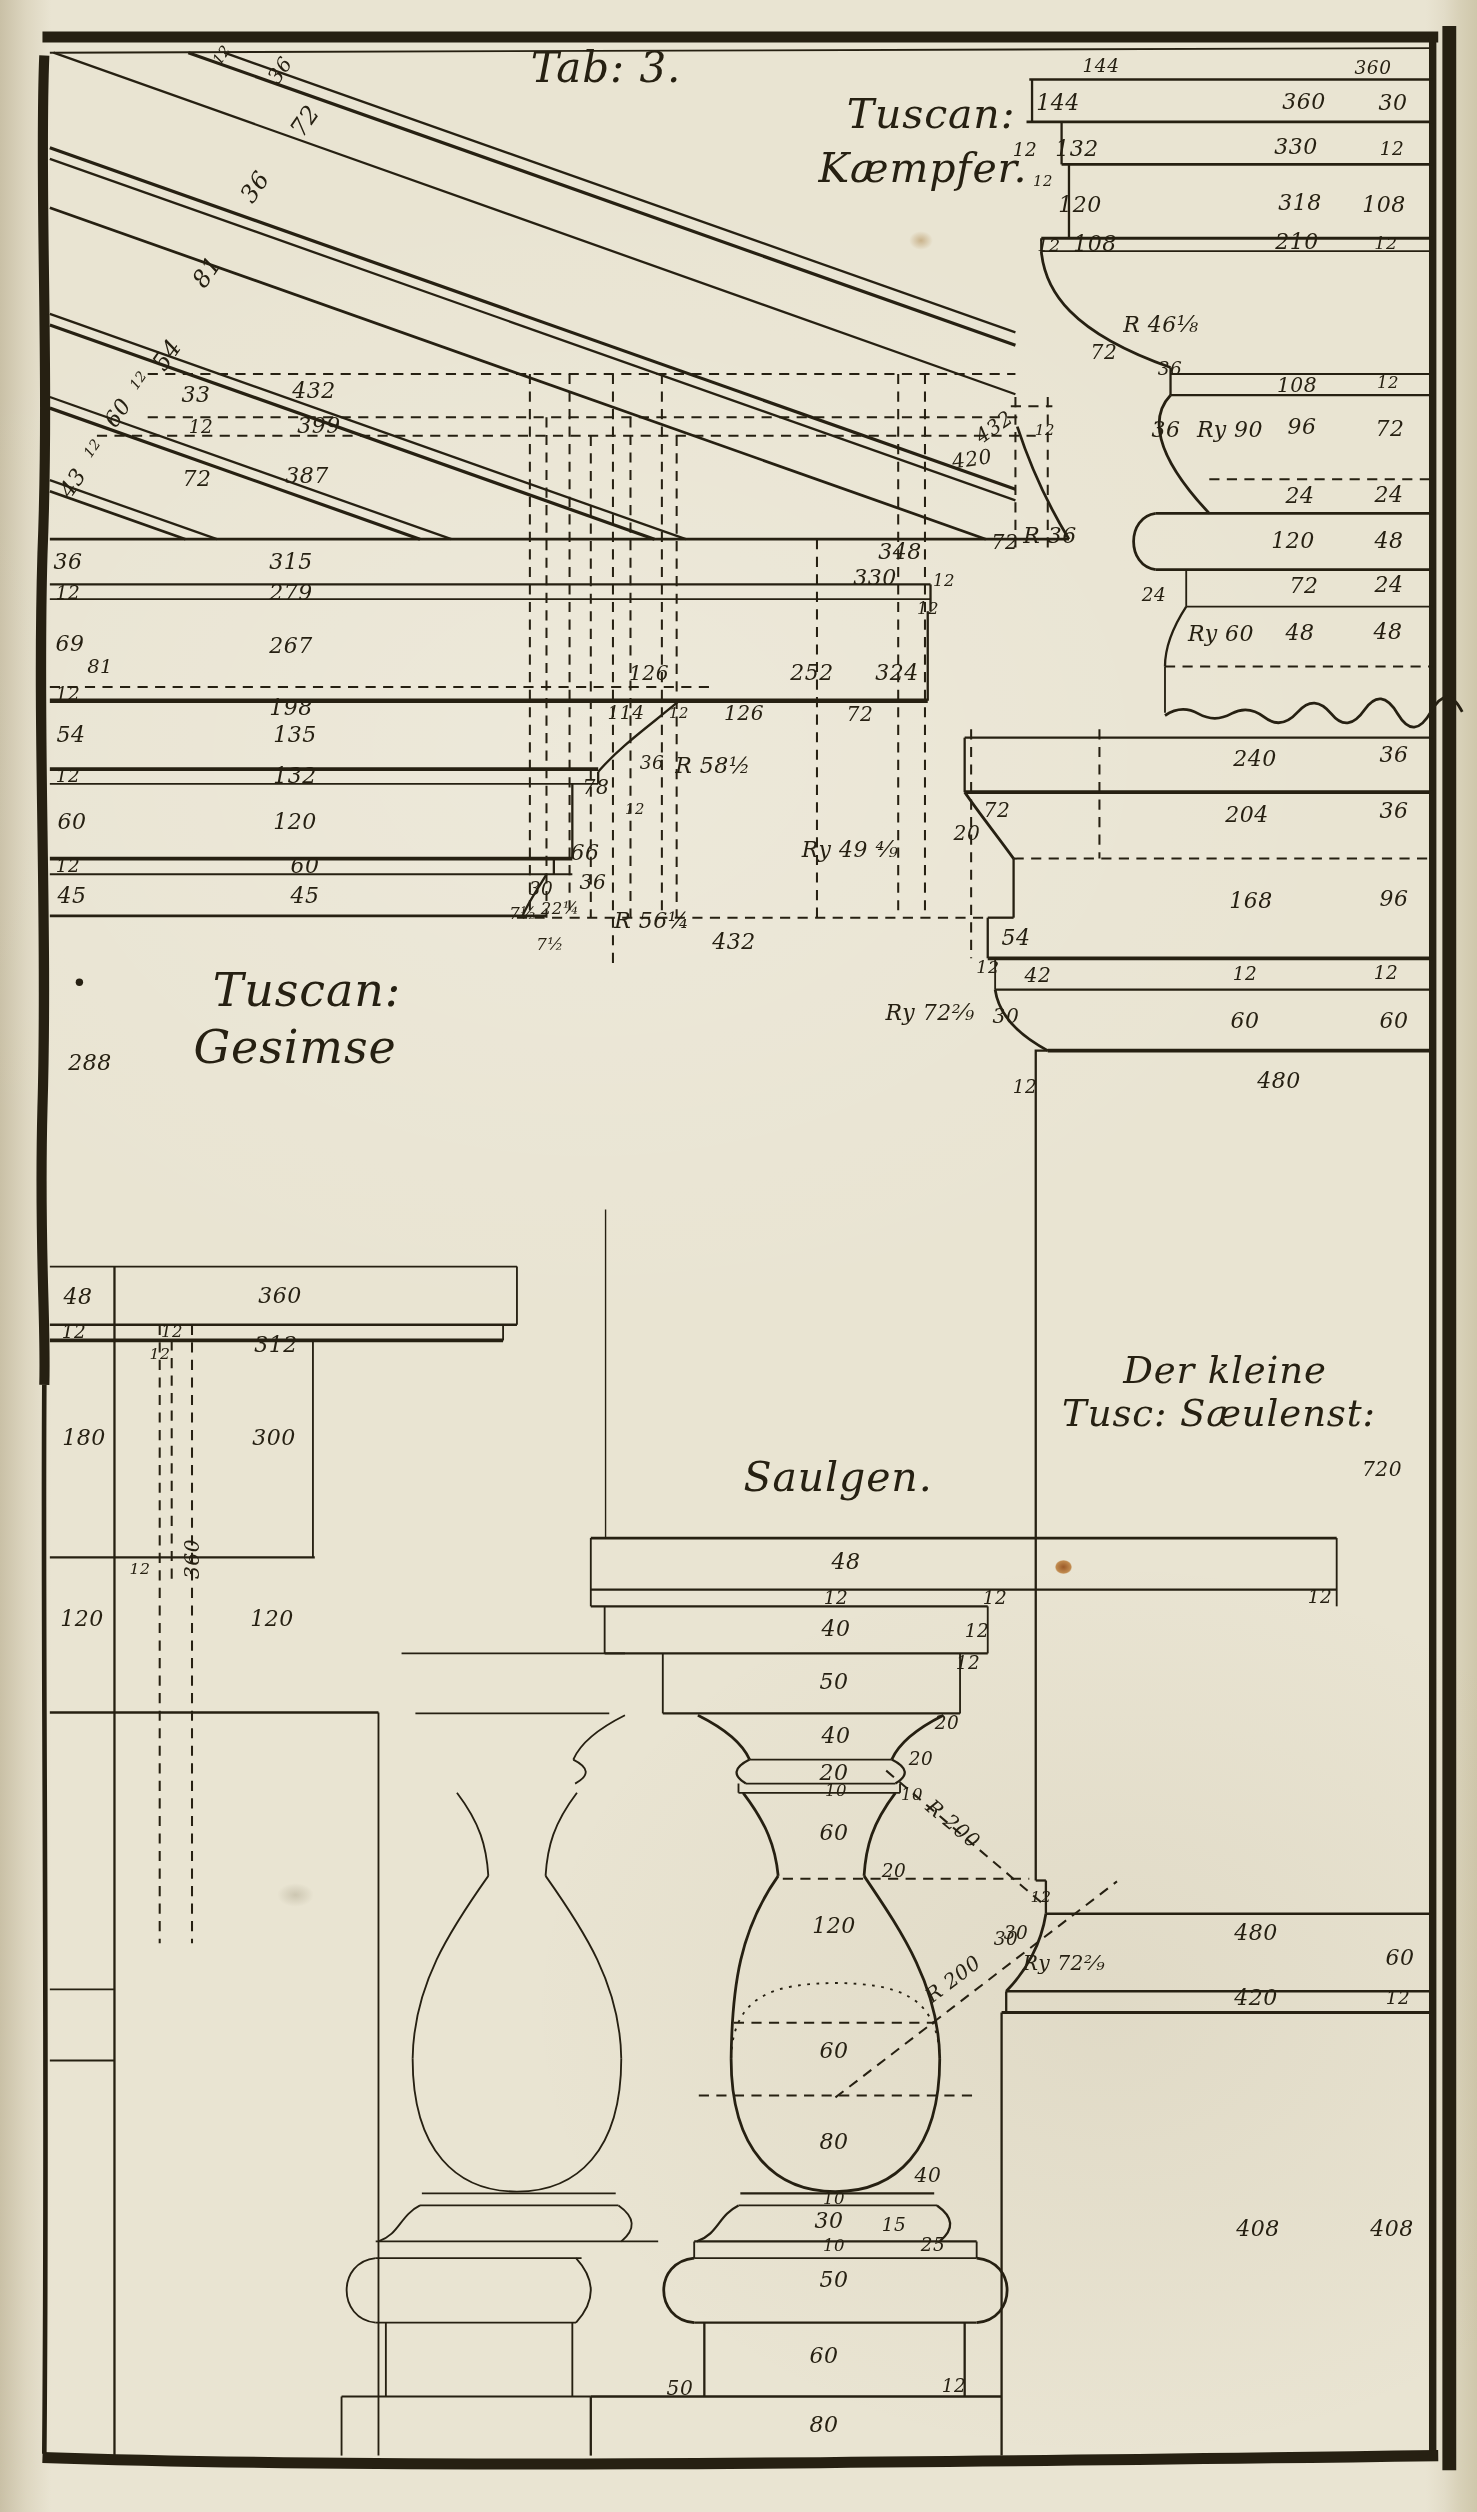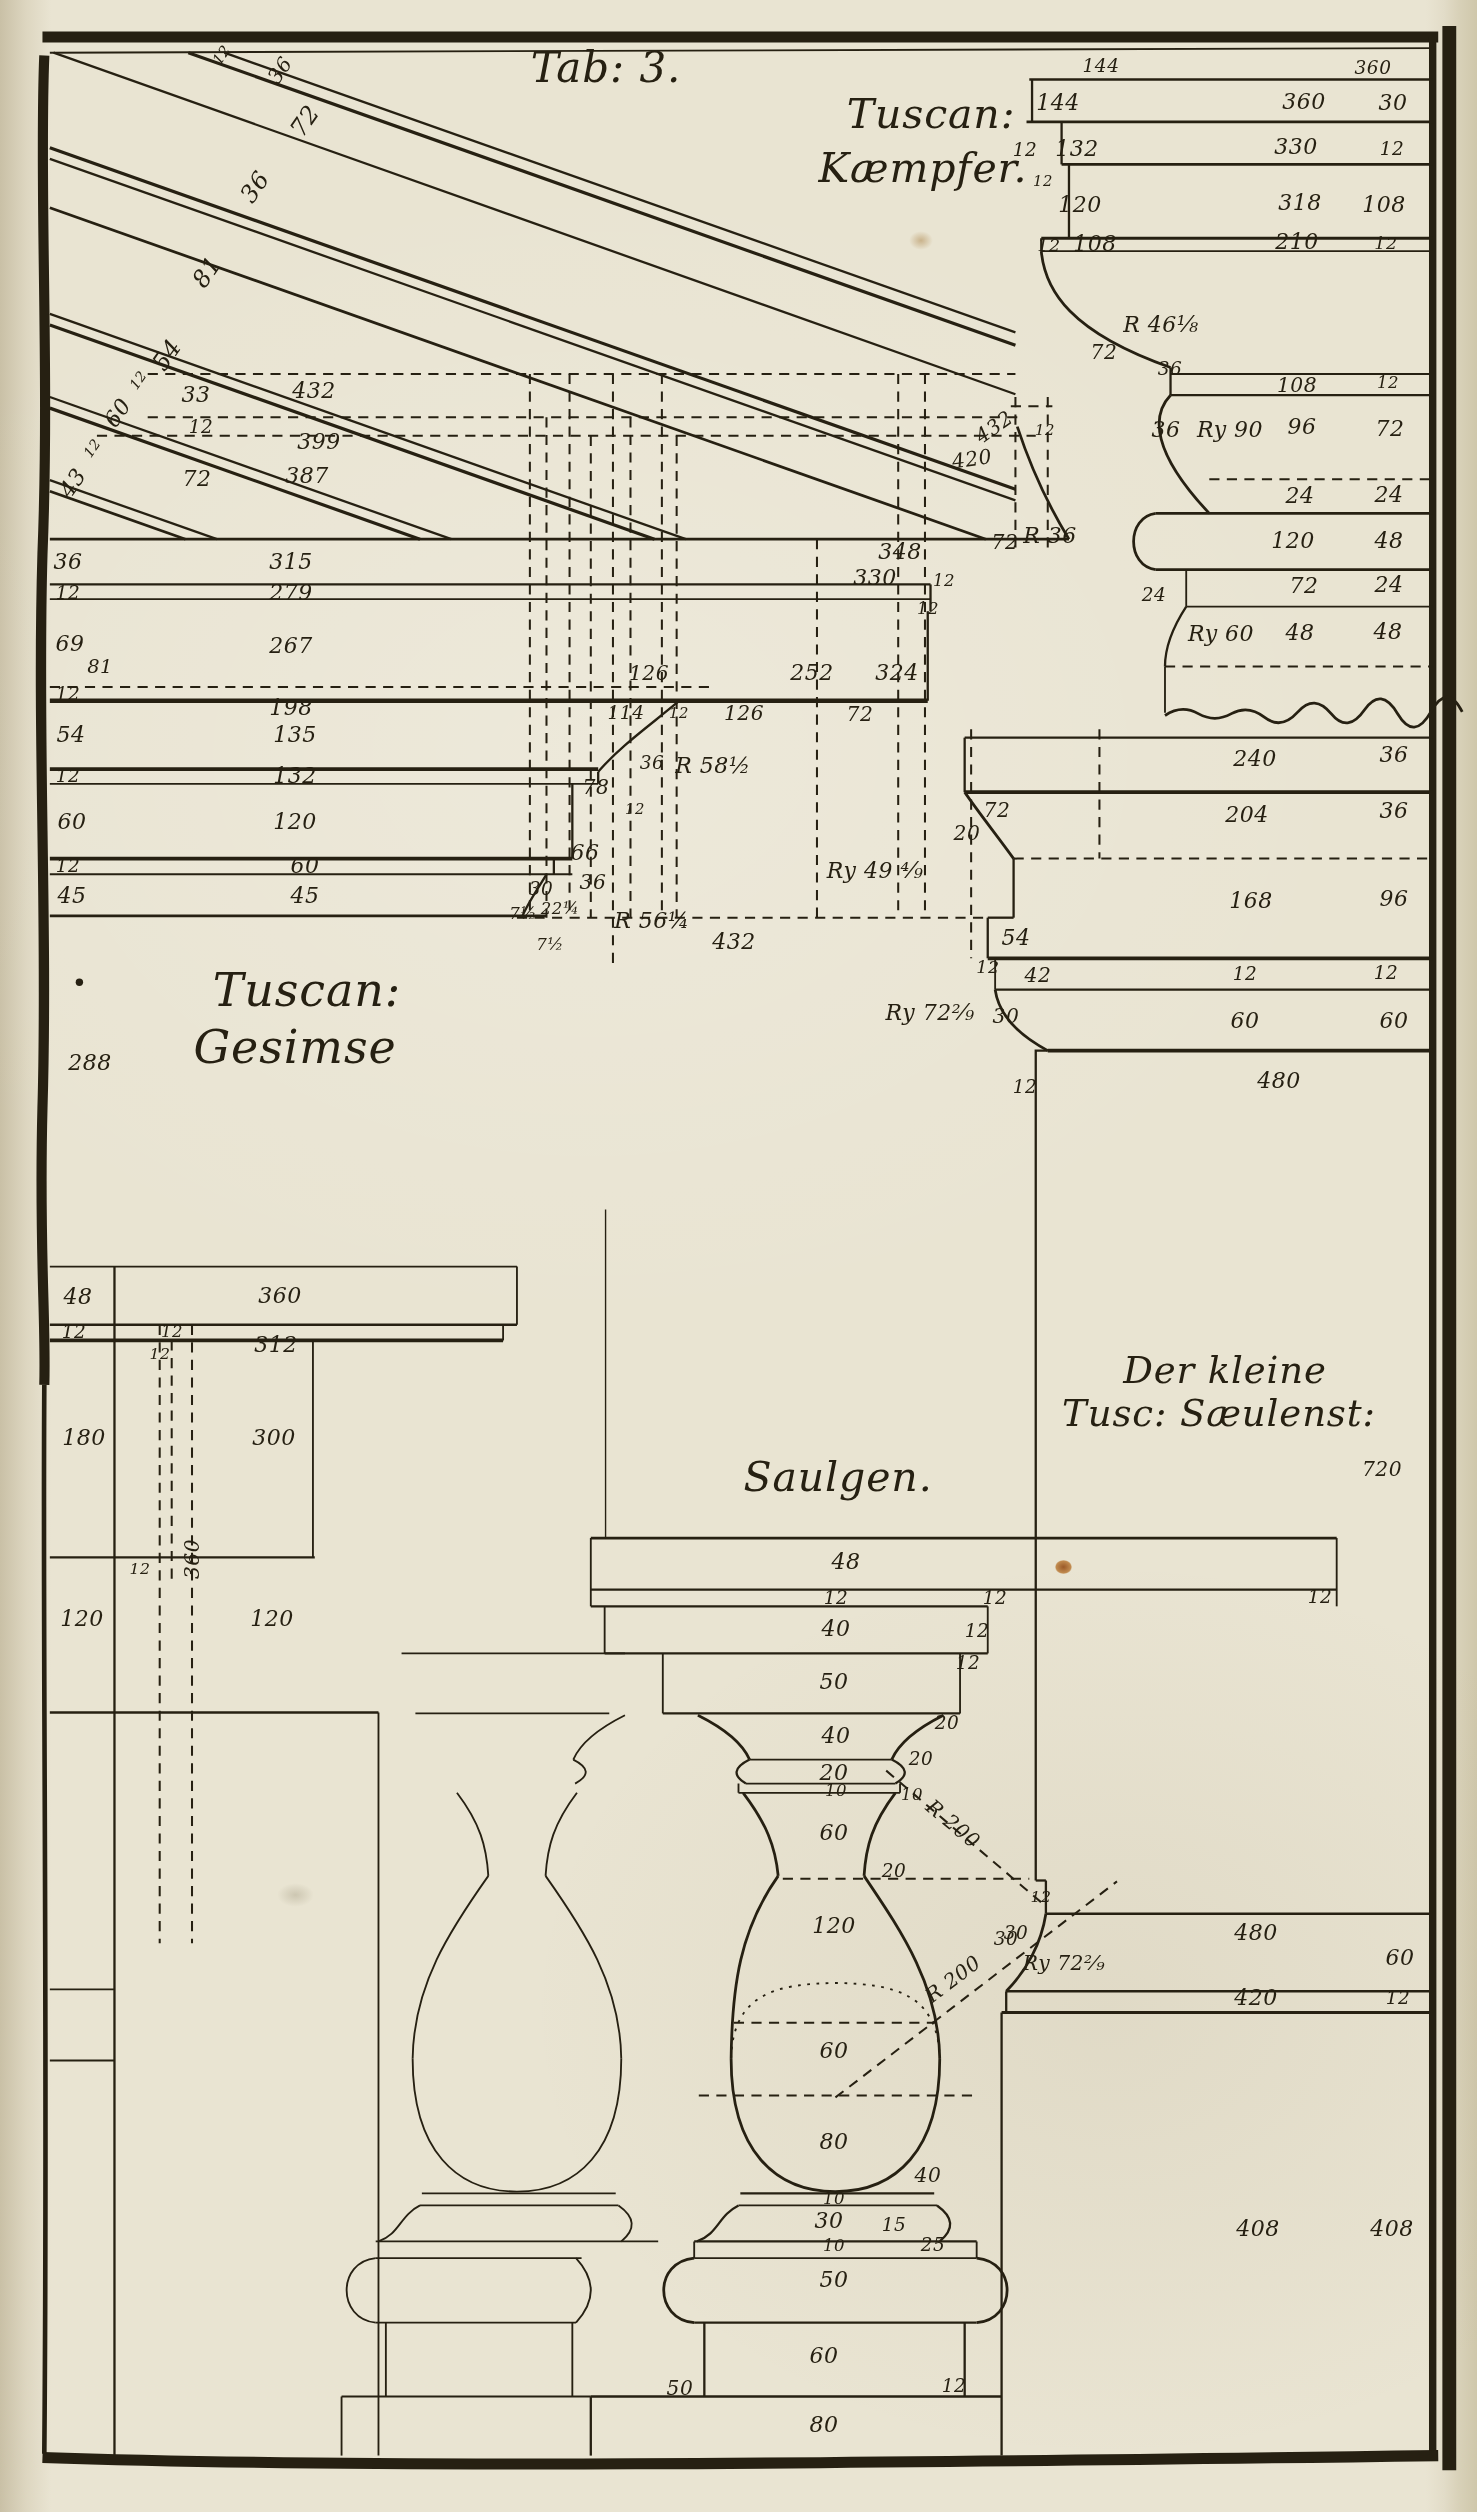--- a/index.html
+++ b/index.html
@@ -262,21 +262,21 @@
       <span class="lbl" style="left: 255px; top: 187px; font-size: 24px; transform: translate(-50%, -50%) rotate(-55deg);">36</span>
       <span class="lbl" style="left: 207px; top: 272px; font-size: 24px; transform: translate(-50%, -50%) rotate(-55deg);">81</span>
       <span class="lbl" style="left: 167px; top: 355px; font-size: 24px; transform: translate(-50%, -50%) rotate(-55deg);">54</span>
       <span class="lbl" style="left: 138px; top: 380px; font-size: 14px; transform: translate(-50%, -50%) rotate(-55deg);">12</span>
       <span class="lbl" style="left: 118px; top: 413px; font-size: 22px; transform: translate(-50%, -50%) rotate(-55deg);">60</span>
       <span class="lbl" style="left: 92px; top: 448px; font-size: 14px; transform: translate(-50%, -50%) rotate(-55deg);">12</span>
       <span class="lbl" style="left: 73px; top: 483px; font-size: 22px; transform: translate(-50%, -50%) rotate(-55deg);">43</span>
       <span class="lbl" style="left: 196px; top: 395px; transform: translate(-50%, -50%) rotate(0deg);">33</span>
       <span class="lbl" style="left: 314px; top: 391px; transform: translate(-50%, -50%) rotate(0deg);">432</span>
       <span class="lbl" style="left: 201px; top: 427px; font-size: 18.5px; transform: translate(-50%, -50%) rotate(0deg);">12</span>
-      <span class="lbl" style="left: 319px; top: 442px; transform: translate(-50%, -50%) rotate(0deg);">399</span>
+      <span class="lbl" style="left: 319px; top: 426px; transform: translate(-50%, -50%) rotate(0deg);">399</span>
       <span class="lbl" style="left: 197px; top: 479px; transform: translate(-50%, -50%) rotate(0deg);">72</span>
       <span class="lbl" style="left: 307px; top: 476px; transform: translate(-50%, -50%) rotate(0deg);">387</span>
       <span class="lbl" style="left: 994px; top: 427px; font-size: 20.3px; transform: translate(-50%, -50%) rotate(-35deg);">432</span>
       <span class="lbl" style="left: 972px; top: 459px; font-size: 20.3px; transform: translate(-50%, -50%) rotate(-8deg);">420</span>
       <span class="lbl" style="left: 1045px; top: 430px; font-size: 14.8px; transform: translate(-50%, -50%) rotate(0deg);">12</span>
       <span class="lbl" style="left: 1005px; top: 542px; font-size: 20.3px; transform: translate(-50%, -50%) rotate(0deg);">72</span>
       <span class="lbl" style="left: 1050px; top: 536px; font-size: 22px; transform: translate(-50%, -50%) rotate(0deg);">R 36</span>
       <span class="lbl" style="left: 68px; top: 562px; transform: translate(-50%, -50%) rotate(0deg);">36</span>
       <span class="lbl" style="left: 291px; top: 562px; transform: translate(-50%, -50%) rotate(0deg);">315</span>
       <span class="lbl" style="left: 68px; top: 593px; font-size: 18.5px; transform: translate(-50%, -50%) rotate(0deg);">12</span>
@@ -312,21 +312,21 @@
       <span class="lbl" style="left: 860px; top: 714px; font-size: 20.3px; transform: translate(-50%, -50%) rotate(0deg);">72</span>
       <span class="lbl" style="left: 649px; top: 673px; font-size: 20.3px; transform: translate(-50%, -50%) rotate(0deg);">126</span>
       <span class="lbl" style="left: 812px; top: 673px; transform: translate(-50%, -50%) rotate(0deg);">252</span>
       <span class="lbl" style="left: 897px; top: 673px; transform: translate(-50%, -50%) rotate(0deg);">324</span>
       <span class="lbl" style="left: 900px; top: 552px; transform: translate(-50%, -50%) rotate(0deg);">348</span>
       <span class="lbl" style="left: 875px; top: 578px; transform: translate(-50%, -50%) rotate(0deg);">330</span>
       <span class="lbl" style="left: 944px; top: 581px; font-size: 16.6px; transform: translate(-50%, -50%) rotate(0deg);">12</span>
       <span class="lbl" style="left: 928px; top: 609px; font-size: 16.6px; transform: translate(-50%, -50%) rotate(0deg);">12</span>
       <span class="lbl" style="left: 652px; top: 763px; font-size: 18.5px; transform: translate(-50%, -50%) rotate(0deg);">36</span>
       <span class="lbl" style="left: 713px; top: 766px; transform: translate(-50%, -50%) rotate(0deg);">R 58½</span>
-      <span class="lbl" style="left: 875px; top: 850px; transform: translate(-50%, -50%) rotate(0deg); margin-top: 21px;">Ry 49 ⁴⁄₉</span>
+      <span class="lbl" style="left: 850px; top: 850px; transform: translate(-50%, -50%) rotate(0deg);">Ry 49 ⁴⁄₉</span>
       <span class="lbl" style="left: 90px; top: 1063px; transform: translate(-50%, -50%) rotate(0deg);">288</span>
       <span class="lbl" style="left: 1101px; top: 66px; font-size: 18.5px; transform: translate(-50%, -50%) rotate(0deg);">144</span>
       <span class="lbl" style="left: 1373px; top: 68px; font-size: 18.5px; transform: translate(-50%, -50%) rotate(0deg);">360</span>
       <span class="lbl" style="left: 1058px; top: 103px; transform: translate(-50%, -50%) rotate(0deg);">144</span>
       <span class="lbl" style="left: 1304px; top: 102px; transform: translate(-50%, -50%) rotate(0deg);">360</span>
       <span class="lbl" style="left: 1393px; top: 103px; transform: translate(-50%, -50%) rotate(0deg);">30</span>
       <span class="lbl" style="left: 1025px; top: 150px; font-size: 18.5px; transform: translate(-50%, -50%) rotate(0deg);">12</span>
       <span class="lbl" style="left: 1077px; top: 149px; transform: translate(-50%, -50%) rotate(0deg);">132</span>
       <span class="lbl" style="left: 1296px; top: 147px; transform: translate(-50%, -50%) rotate(0deg);">330</span>
       <span class="lbl" style="left: 1392px; top: 149px; font-size: 18.5px; transform: translate(-50%, -50%) rotate(0deg);">12</span>

